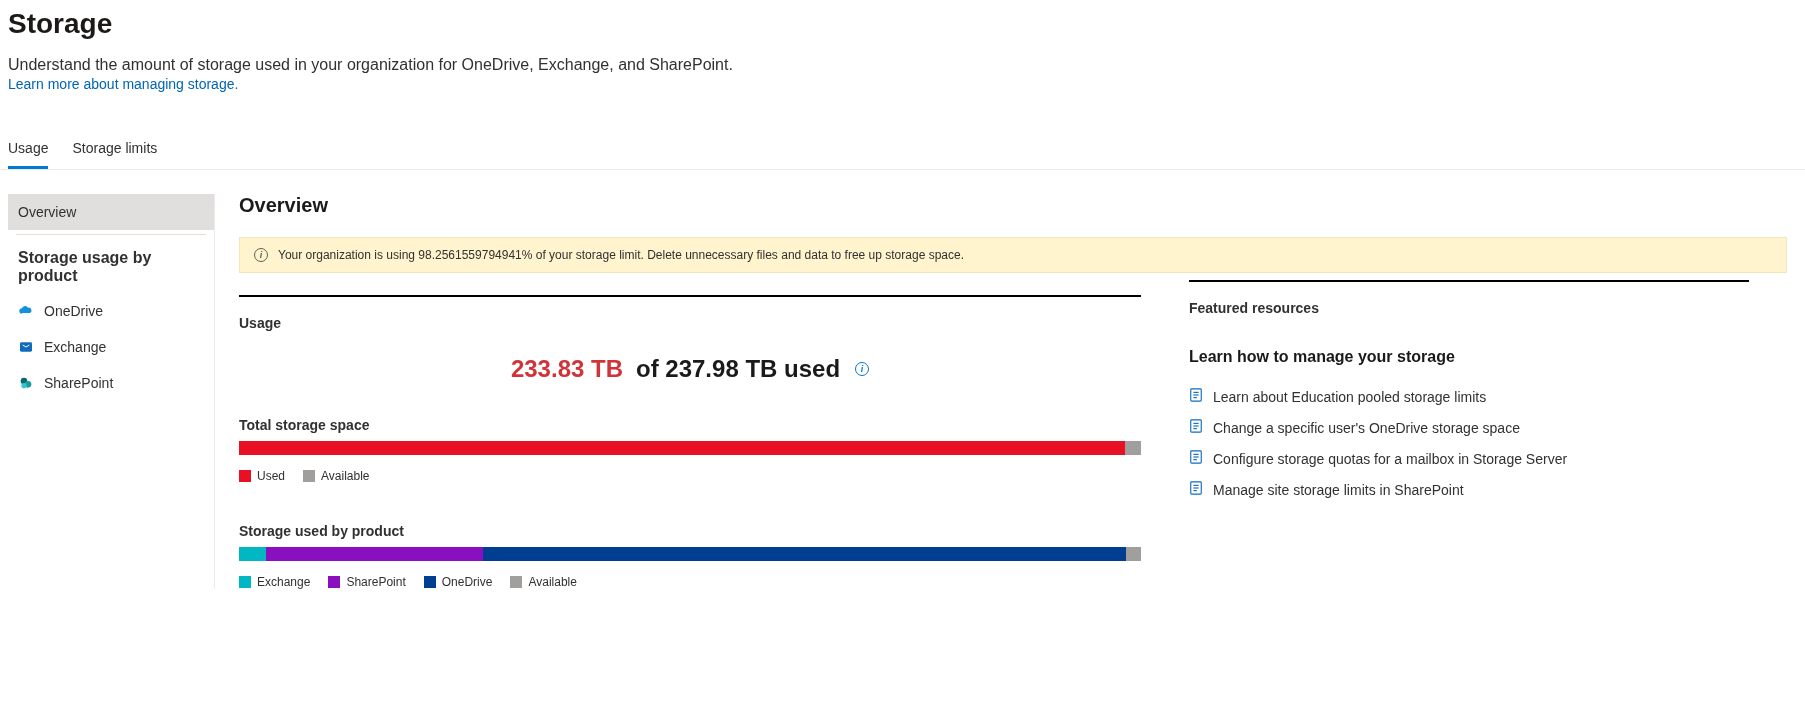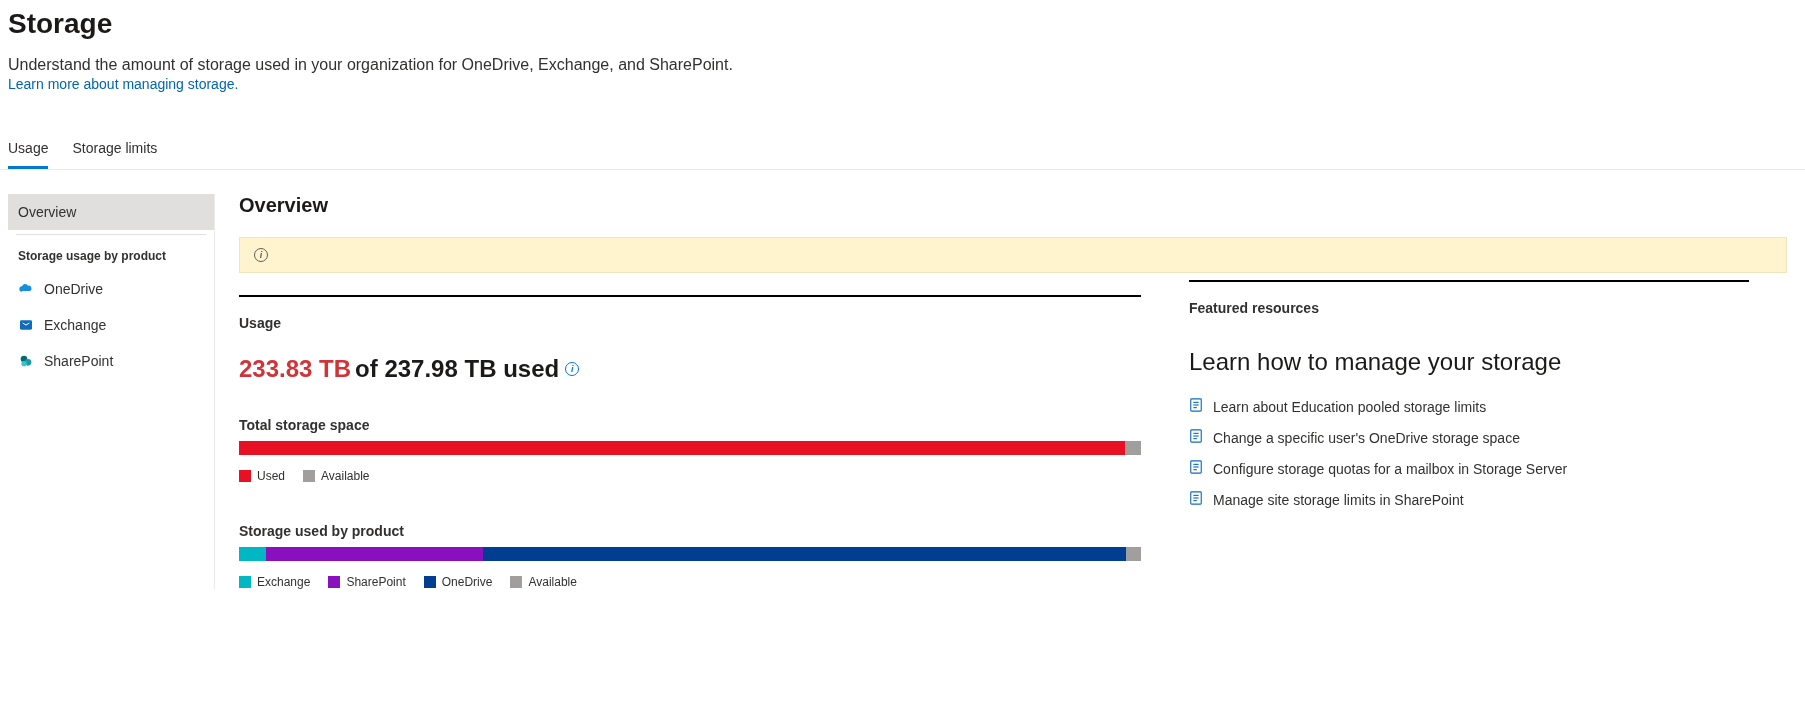--- a/index.html
+++ b/index.html
@@ -22,21 +22,21 @@
   .divider-h { height: 1px; background: #edebe9; margin-top: 0px; }
   .layout { display: flex; margin-top: 24px; }
 
   .sidebar { width: 215px; flex-shrink: 0; padding-left: 8px; border-right: 1px solid #edebe9; }
   .sb-item {
     display: flex; align-items: center; gap: 10px;
     height: 36px; padding: 0 10px; font-size: 14px; cursor: pointer;
   }
   .sb-item.selected { background: #e1dfdd; }
   .sb-divider { height: 1px; background: #e1dfdd; margin: 4px 8px 6px 8px; }
-  .sb-heading { font-size: 12px; font-weight: 600; padding: 8px 10px; }
+  .sb-heading { font-size: 16px; font-weight: 600; padding: 8px 10px; }
   .sb-icon { width: 16px; height: 16px; display: inline-flex; align-items: center; justify-content: center; }
 
   .main { flex: 1; padding: 0 0 0 24px; display: flex; gap: 48px; }
   .col-left { width: 902px; }
   .col-right { width: 560px; margin-right: 20px; }
 
   .section-title { font-size: 20px; font-weight: 700; margin-bottom: 20px; color: #1b1a19; }
 
   .banner {
     background: #fff4ce; border: 1px solid #f0e6bb;
@@ -47,36 +47,36 @@
   .banner .info-icon {
     width: 14px; height: 14px; border: 1px solid #605e5c; border-radius: 50%;
     display: inline-flex; align-items: center; justify-content: center;
     font-size: 9px; font-weight: 600; color: #605e5c; font-style: italic;
   }
 
   .thick-divider { height: 2px; background: #000; margin-top: 22px; margin-bottom: 18px; }
 
   .subheading { font-size: 14px; font-weight: 700; margin-bottom: 24px; }
 
-  .usage-line { font-size: 24px; font-weight: 700; color: #1b1a19; display: flex; align-items: center; gap: 4px; }
+  .usage-line { font-size: 24px; font-weight: 700; color: #1b1a19; display: flex; align-items: center; gap: 13px; justify-content: center; }
   .usage-used { color: #d13438; }
   .usage-info-icon {
     width: 14px; height: 14px; border: 1px solid #0078d4; border-radius: 50%;
     display: inline-flex; align-items: center; justify-content: center;
     font-size: 9px; color: #0078d4; font-style: italic; margin-left: 2px;
   }
 
   .chart-label { font-size: 14px; font-weight: 600; margin-top: 34px; margin-bottom: 8px; }
   .bar { display: flex; height: 14px; width: 100%; }
   .bar-seg { height: 100%; }
   .legend { display: flex; gap: 18px; margin-top: 14px; font-size: 12px; align-items: flex-end; }
   .legend-item { display: flex; align-items: center; gap: 6px; }
   .swatch { width: 12px; height: 12px; }
 
-  .res-title { font-size: 24px; font-weight: 400; margin-top: 32px; margin-bottom: 22px; color: #1b1a19; }
+  .res-title { font-size: 16px; font-weight: 700; margin-top: 32px; margin-bottom: 22px; color: #1b1a19; }
   .res-list { display: flex; flex-direction: column; gap: 14px; text-align: center; }
   .res-link { display: flex; align-items: center; gap: 10px; color: #323130; text-decoration: none; font-size: 14px; cursor: pointer; }
   .res-icon { width: 14px; height: 14px; flex-shrink: 0; }
 </style>
 </head>
 <body>
 
 <div class="page-header">
   <h1 class="page-title">Storage</h1>
   <div class="page-desc">Understand the amount of storage used in your organization for OneDrive, Exchange, and SharePoint.</div>
@@ -128,20 +128,21 @@
       <span>SharePoint</span>
     </div>
   </div>
 
   <div class="main">
     <div class="col-left">
       <h2 class="section-title">Overview</h2>
 
       <div class="banner" style="width:1548px;">
         <span class="info-icon">i</span>
+        <span>Your organization is using 98.2561559794941% of your storage limit. Delete unnecessary files and data to free up storage space.</span>
       </div>
 
       <div class="thick-divider"></div>
 
       <div class="subheading">Usage</div>
 
       <div class="usage-line">
         <span class="usage-used">233.83 TB</span>
         <span>of 237.98 TB used</span>
         <span class="usage-info-icon">i</span>

